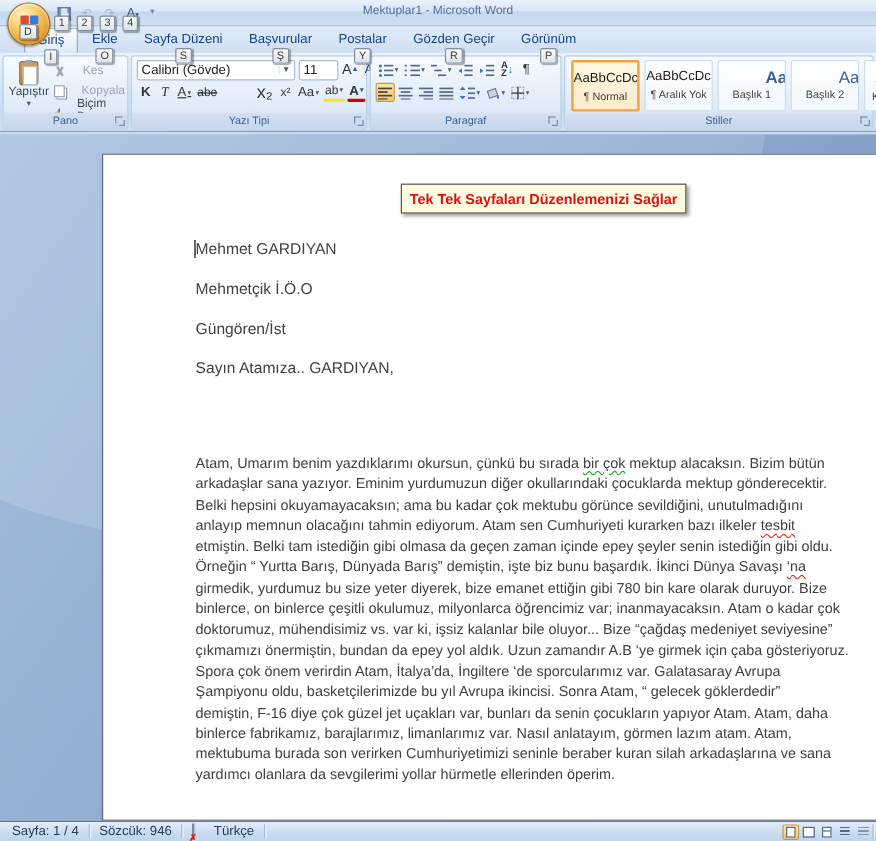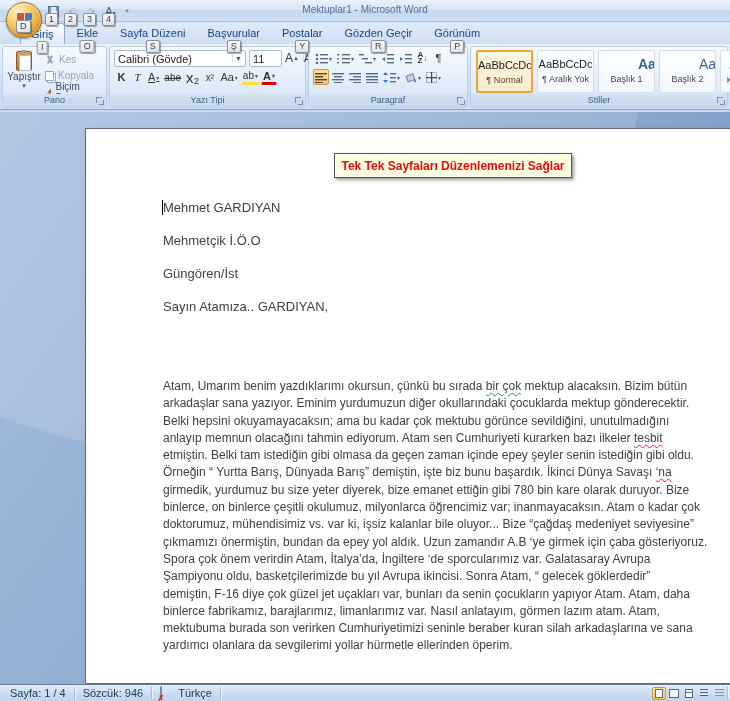--- a/index.html
+++ b/index.html
@@ -70,21 +70,21 @@
 
   
   #grp-pano { left:2px; width:105px; }
   #paste-btn { position:absolute; left:3px; top:2px; width:36px; height:45px; text-align:center;
     border:1px solid transparent; border-radius:2px; font-size:10px; color:#3b4a5e; }
   .clipboard { position:relative; width:16px; height:20px; margin:1px auto 0;
     background:linear-gradient(#d9a050,#b97333); border:1px solid #8a5a22; border-radius:2px; }
   .clipboard::before { content:""; position:absolute; left:2px; top:3px; width:10px; height:14px; background:#fdfdfd; border:1px solid #b9c2cc; }
   .clipboard::after { content:""; position:absolute; left:4px; top:-2px; width:6px; height:3px; background:#9aa4ae; border-radius:1px; }
   #paste-btn .drop { font-size:7px; color:#4a5a74; }
-  .small-cmd { position:absolute; left:42px; height:15px; display:flex; align-items:center; gap:4px; font-size:10px; }
+  .small-cmd { position:absolute; left:42px; height:15px; display:flex; align-items:center; gap:14px; font-size:10px; }
   .small-cmd.dim { color:#9aa6b6; }
   .small-cmd.on { color:#3b4a5e; }
   .icon-cut { position:relative; width:10px; height:10px; }
   .icon-cut::before,.icon-cut::after { content:""; position:absolute; left:4px; top:0; width:1.5px; height:9px; background:#9aa6b6; }
   .icon-cut::before { transform:rotate(30deg); }
   .icon-cut::after { transform:rotate(-30deg); }
   .icon-copy { position:relative; width:9px; height:10px; background:#fff; border:1px solid #9aa6b6;
     box-shadow:2px 2px 0 -1px #fff, 2px 2px 0 0 #9aa6b6; }
 
   
@@ -267,21 +267,21 @@
         <div class="rbtn b-italic">
             <span>T</span>
           </div>
         <div class="rbtn b-under">
             <span>A</span>
             <span class="drop">▾</span>
           </div>
         <div class="rbtn b-strike">
             <span>abe</span>
           </div>
-        <div class="rbtn" style="font-size:15px;">
+        <div class="rbtn" style="font-size:15px;margin-left:28px;">
             <span>x₂</span>
           </div>
         <div class="rbtn" style="font-size:10px;">
             <span>x²</span>
           </div>
         <div class="rbtn">
             <span>Aa</span>
             <span class="drop">▾</span>
           </div>
         <div class="rbtn b-high">

